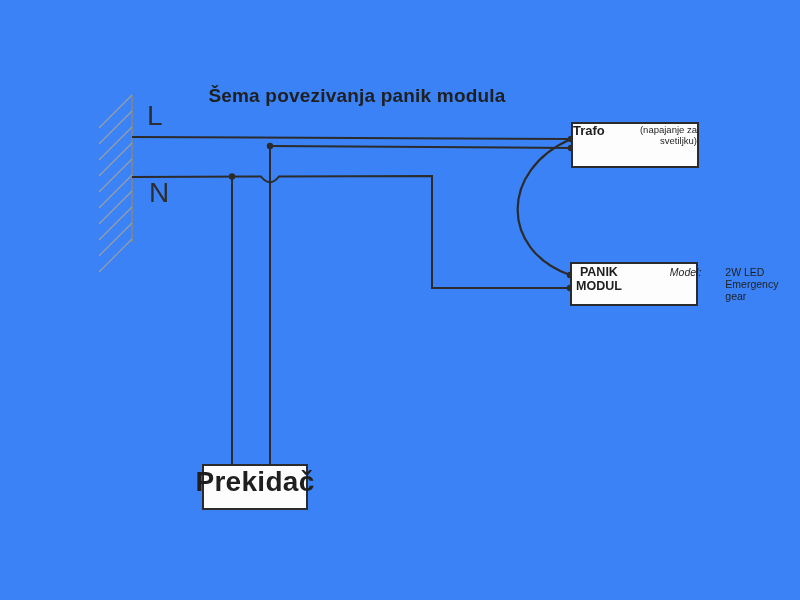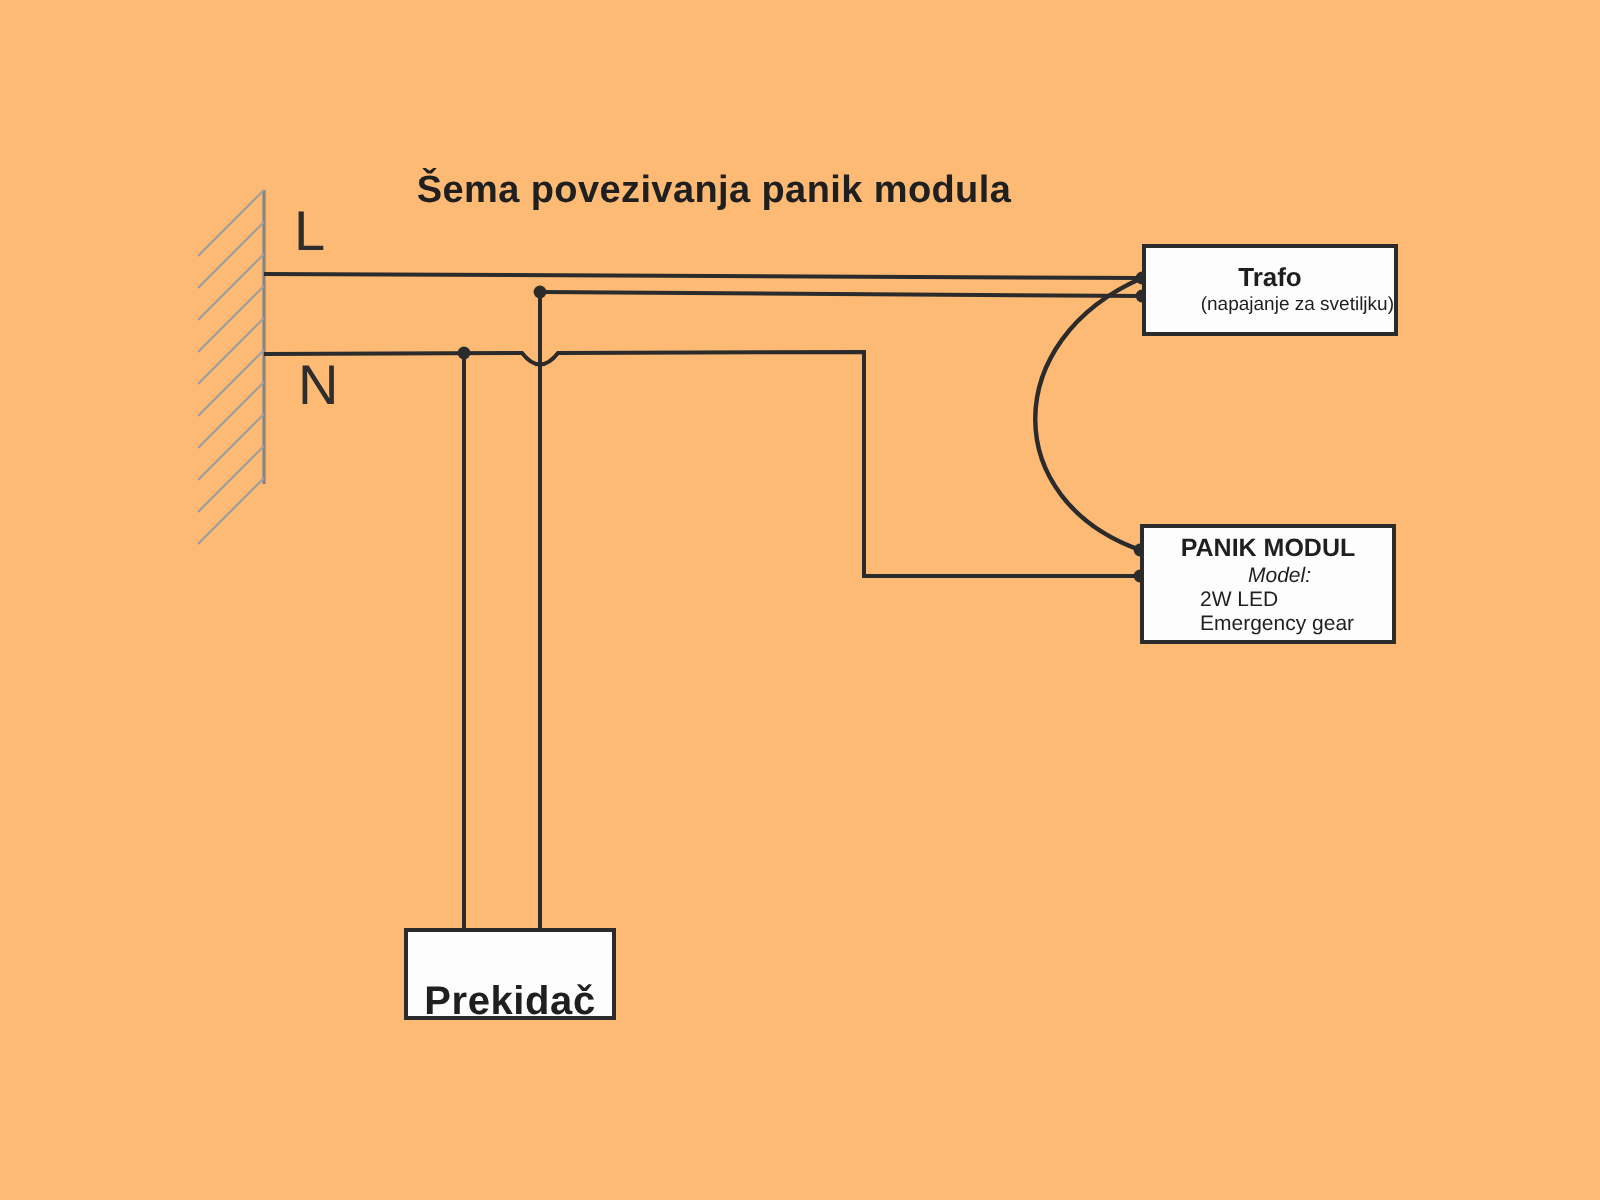--- a/index.html
+++ b/index.html
@@ -5,21 +5,21 @@
   html, body {
     margin: 0;
     padding: 0;
     background: #ffffff;
     font-family: "Liberation Sans", sans-serif;
   }
   .stage {
     position: relative;
     width: 800px;
     height: 600px;
-    background: #fdba74;
+    background: #3b82f6;
     overflow: hidden;
   }
   .wires-svg {
     position: absolute;
     left: 0;
     top: 0;
     width: 800px;
     height: 600px;
   }
   .diagram-title {
@@ -43,43 +43,43 @@
   .label-live    { left: 147px; top: 102px; }
   .label-neutral { left: 149px; top: 179px; }
 
   .comp-box {
     position: absolute;
     border: 2px solid #2b2b2b;
     background: #fdfdfd;
     box-sizing: border-box;
     color: #1f1f1f;
     display: flex;
-    flex-direction: column;
+    flex-direction: row;
     justify-content: center;
   }
   .trafo-box {
     left: 571px; top: 122px;
     width: 128px; height: 46px;
     text-align: center;
   }
   .trafo-title {
     font-size: 13px;
     font-weight: 700;
     line-height: 1.15;
   }
   .trafo-subtitle {
     font-size: 9.5px;
     line-height: 1.2;
     text-align: right;
   }
   .panik-box {
     left: 570px; top: 262px;
-    width: 128px; height: 60px;
+    width: 128px; height: 44px;
     padding: 2px 4px;
-    justify-content: flex-end;
+    justify-content: space-between;
   }
   .panik-title {
     font-size: 12.5px;
     font-weight: 700;
     text-align: center;
     line-height: 1.1;
   }
   .panik-model-label {
     font-size: 10.5px;
     font-style: italic;
@@ -92,24 +92,23 @@
     text-align: left;
     line-height: 1.15;
     margin-left: 24px;
   }
   .prekidac-box {
     left: 202px; top: 464px;
     width: 106px; height: 46px;
     text-align: center;
   }
   .prekidac-label {
-    font-size: 20px;
+    font-size: 28px;
     font-weight: 700;
     letter-spacing: 0.3px;
-    margin-top: 29px;
   }
 </style>
 </head>
 <body>
 
 <div class="stage">
 
   <svg class="wires-svg" viewBox="0 0 800 600" xmlns="http://www.w3.org/2000/svg">
 
     <line x1="132" y1="95" x2="132" y2="242" stroke="#858585" stroke-width="1.6"></line>

